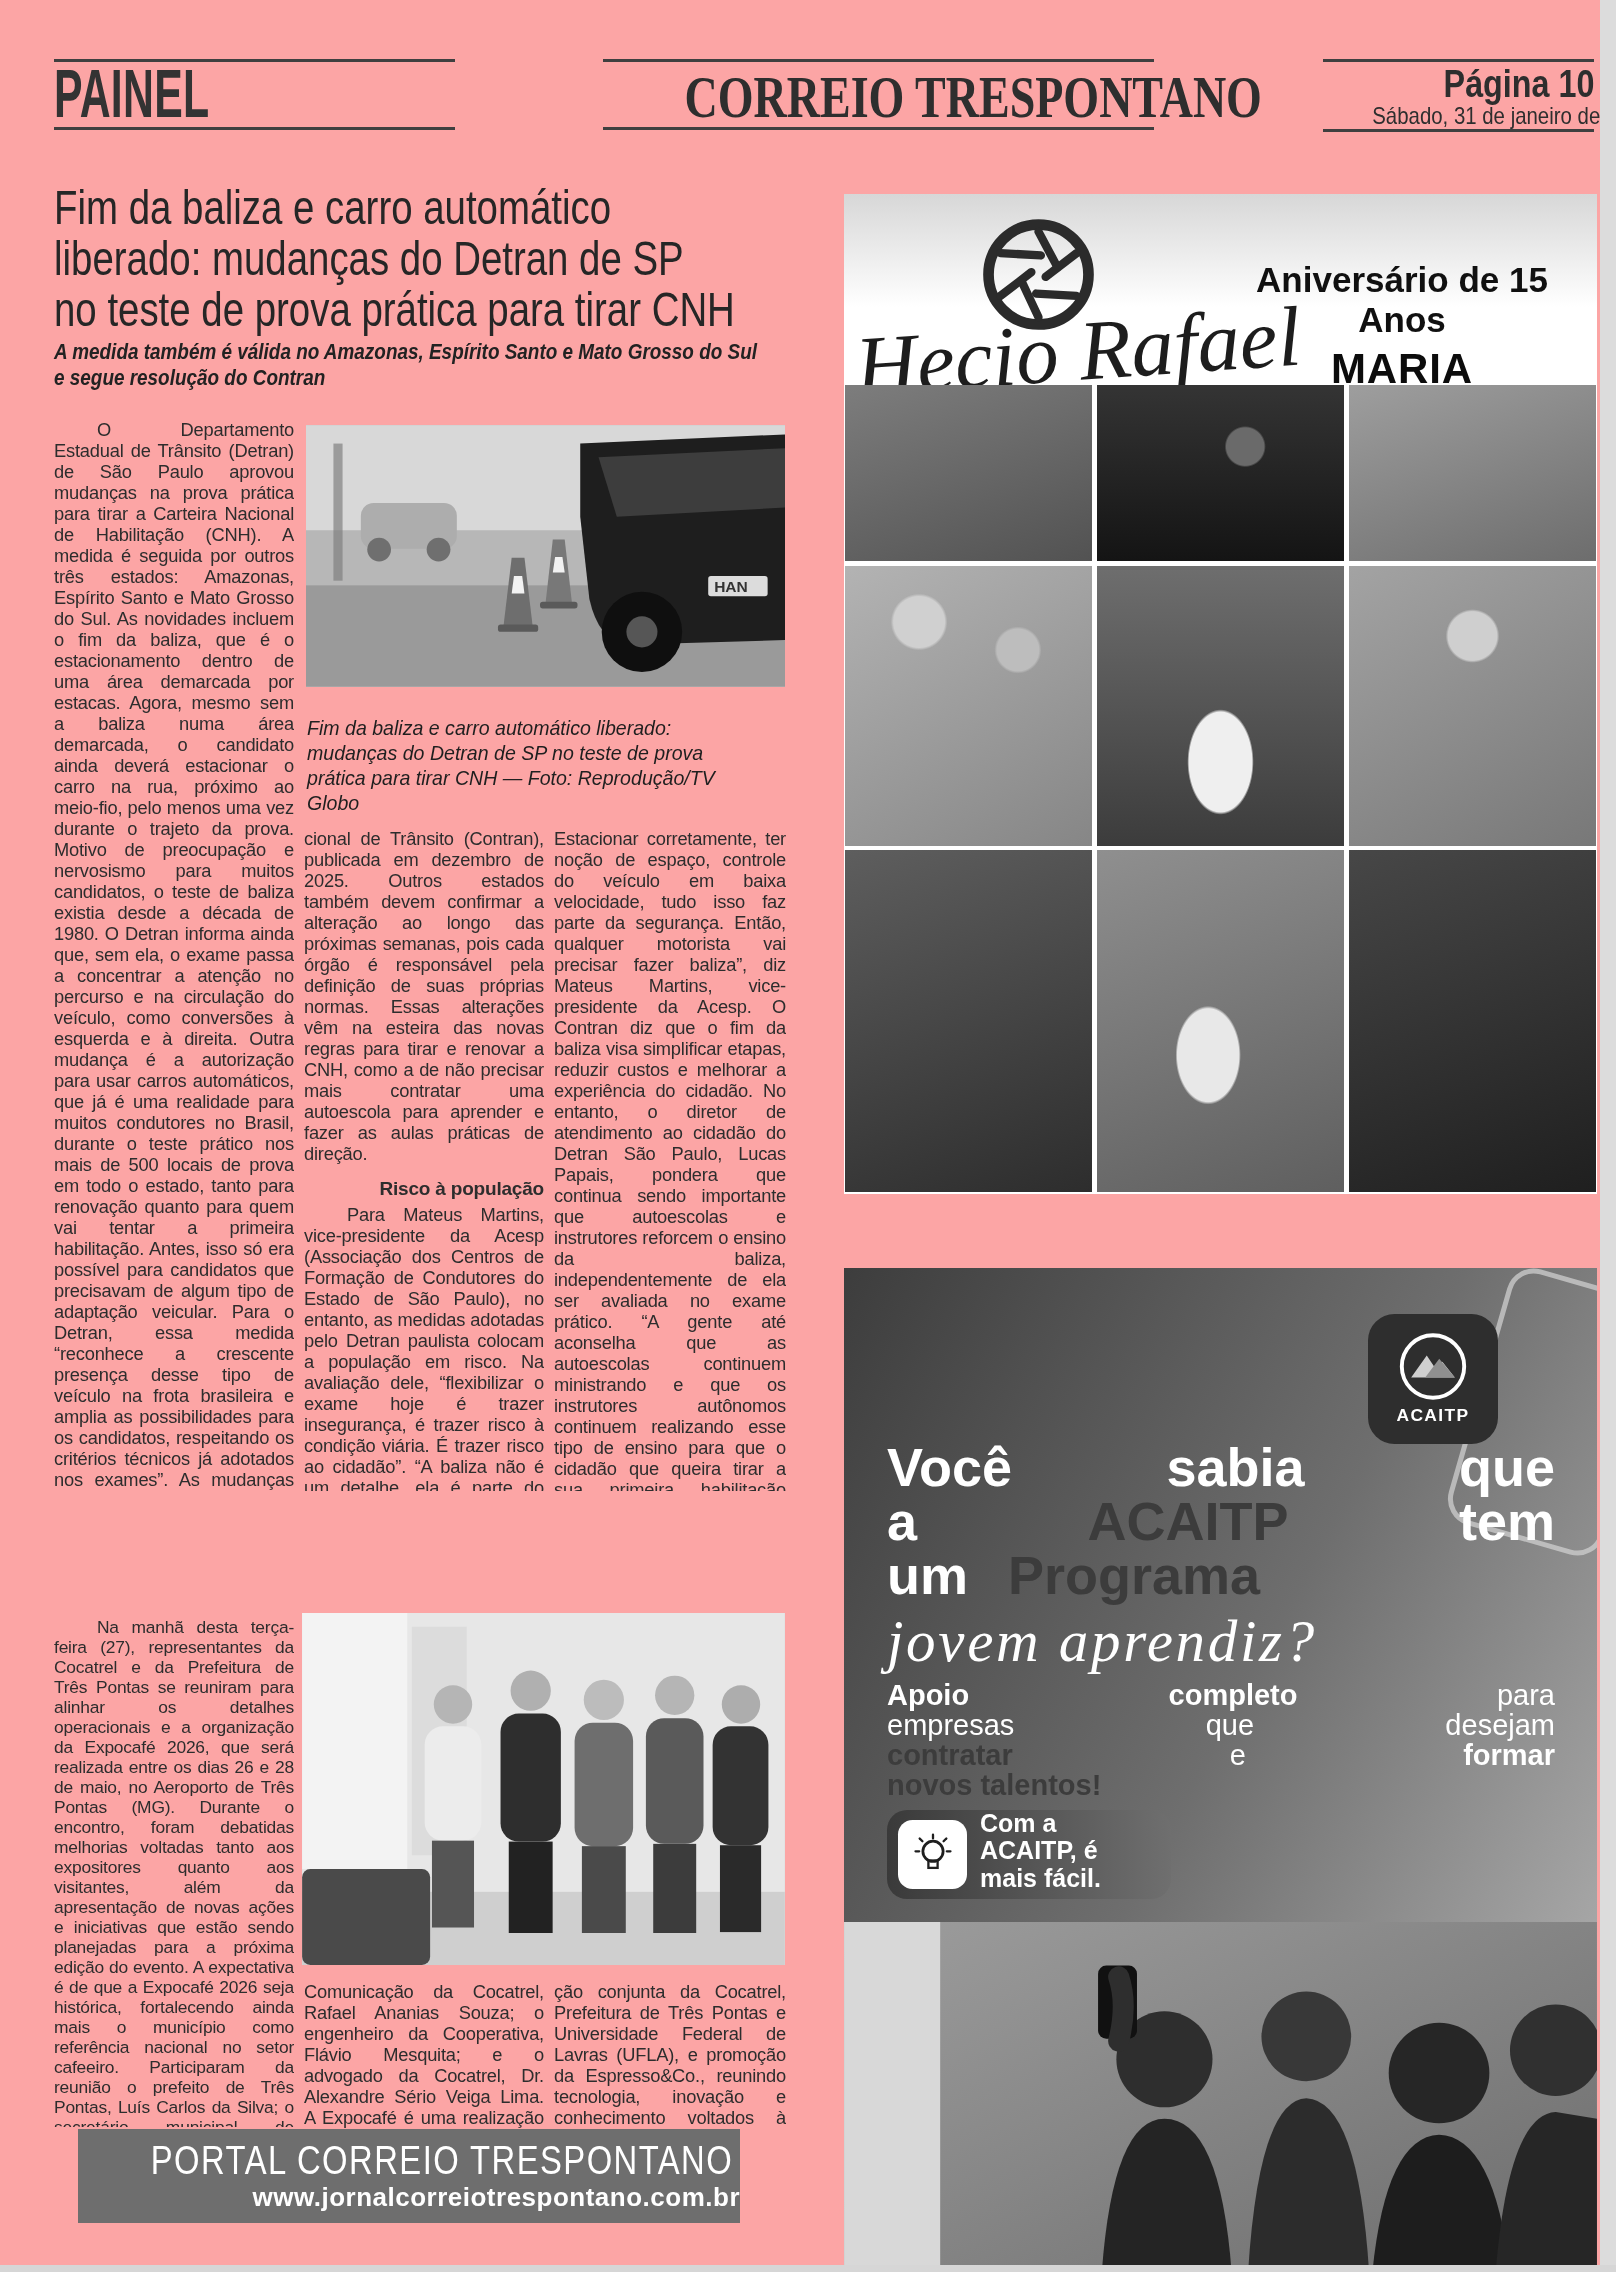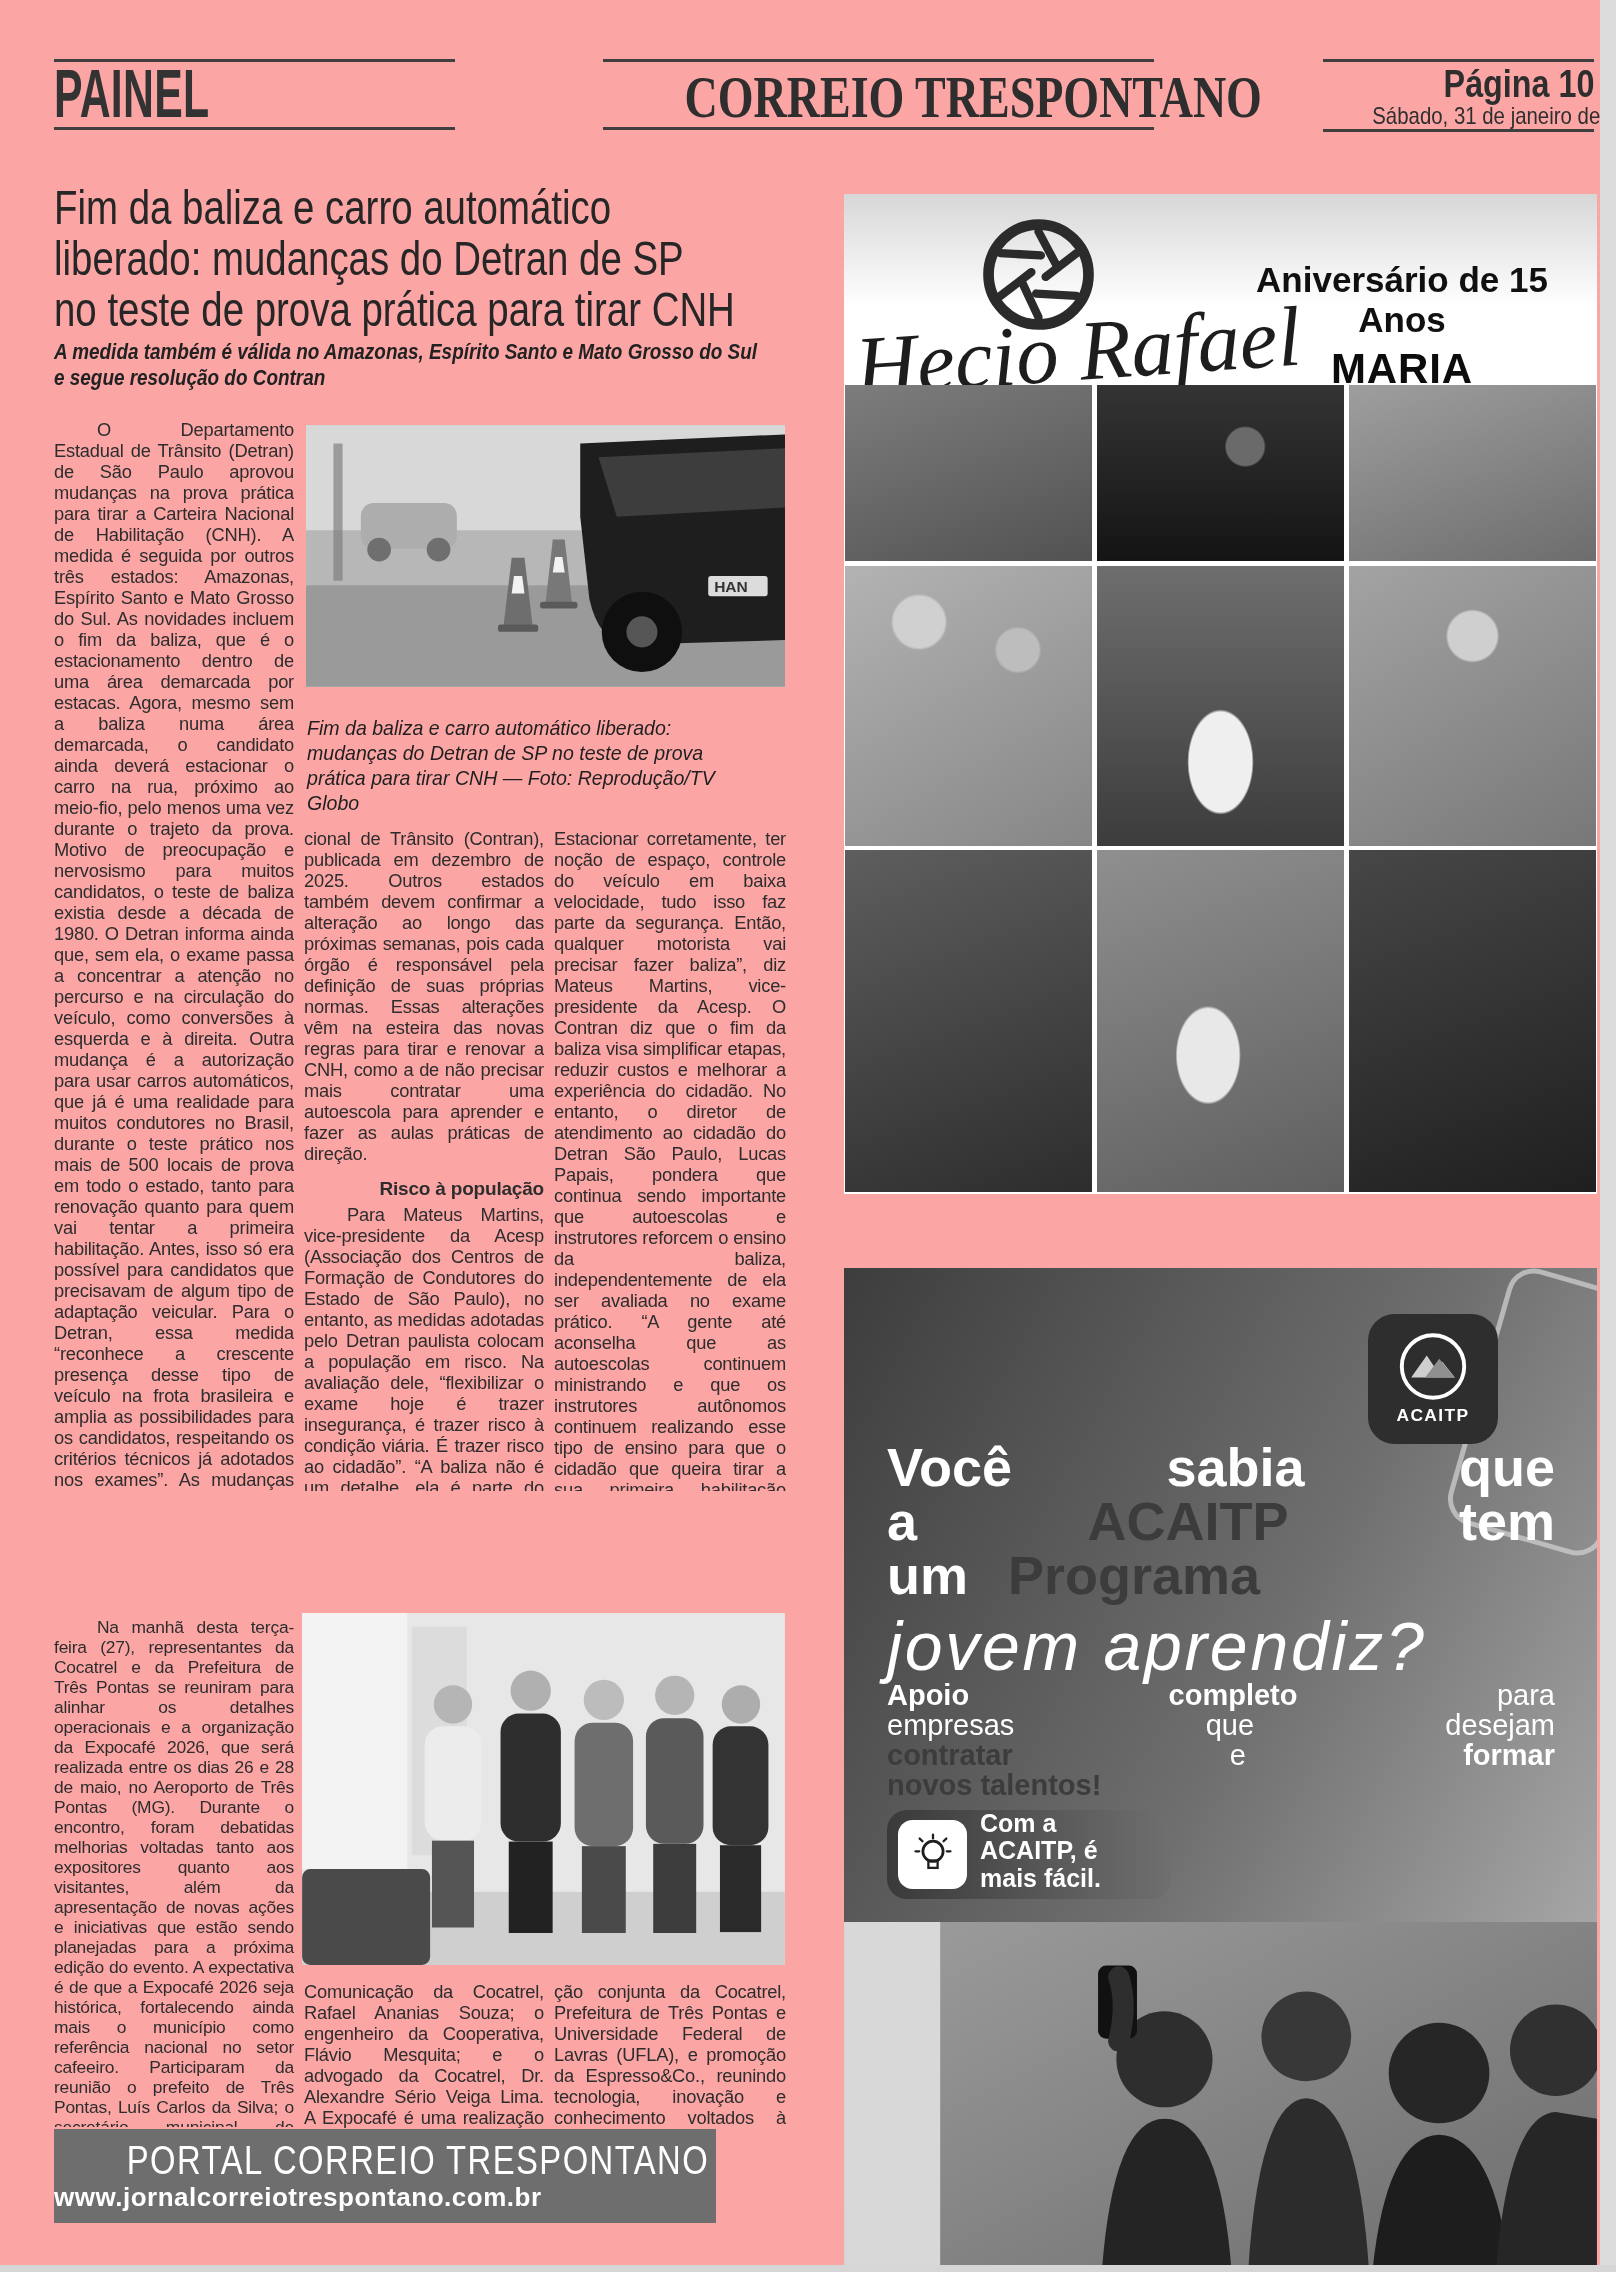--- a/index.html
+++ b/index.html
@@ -22,21 +22,21 @@
 
   .body-text{font-size:18.3px;line-height:21px;letter-spacing:-0.2px;text-align:justify;color:#2d2d2d;}
   .body-text2{font-size:17.4px;line-height:20px;letter-spacing:-0.2px;text-align:justify;color:#2d2d2d;}
   .indent{text-indent:43px;}
   .col-subhead{font-size:19px;font-weight:700;margin:13.7px 0 5.5px 0;text-align:right;}
 
   .caption{font-size:20.6px;line-height:25px;font-style:italic;color:#1f1f1f;
            transform:scaleX(0.95);transform-origin:0 0;width:435px;}
 
   .photo-frame{background:#c9c9c9;overflow:hidden;}
-  .footer-box{background:#6e6e6e;color:#fff;text-align:left;}
+  .footer-box{background:#6e6e6e;color:#fff;text-align:right;margin-left:24px;}
   .footer-title{font-size:41px;line-height:46px;letter-spacing:1.8px;margin-top:8.2px;}
   .footer-url{font-size:26px;line-height:29px;font-weight:700;letter-spacing:0.5px;}
 
   
   .ad1{background:#fff;overflow:hidden;}
   .ad1-topfade{position:absolute;left:0;top:0;width:100%;height:133px;
                background:linear-gradient(180deg,#d7d7d7, #ffffff 85%);}
   .logo-script{font-family:"Liberation Serif",serif;font-style:italic;font-size:85px;color:#1d1d1d;
                transform:rotate(-4deg);white-space:nowrap;}
   .logo-sub{font-size:25px;letter-spacing:13.7px;color:#3a3a3a;}
@@ -45,21 +45,21 @@
   .collage{display:grid;grid-template-columns:1fr 1fr 1fr;grid-template-rows:176px 280px 342px;
            gap:4.6px;background:#fff;}
   .tile{width:100%;height:100%;}
 
   
   .ad2{background:linear-gradient(118deg,#3d3d3d 0%,#6e6e6e 48%,#bdbdbd 100%);overflow:hidden;}
   .acaitp-h{font-size:54px;line-height:54px;font-weight:700;color:#fff;width:668px;}
   .jl{text-align:justify;text-align-last:justify;}
   .flexline{display:flex;justify-content:space-between;align-items:baseline;}
   .dark{color:#3c3c3c;}
-  .script-line{font-family:Liberation Sans, sans-serif;font-style:italic;font-size:68px;color:#fff;
+  .script-line{font-family:Liberation Serif, serif;font-style:italic;font-size:59px;color:#fff;
                letter-spacing:2.7px;white-space:nowrap;}
   .acaitp-body{font-size:29px;line-height:30px;font-weight:400;color:#fff;width:668px;}
   .acaitp-body .b{font-weight:700;}
   .pill{background:linear-gradient(90deg,#3a3a3a,#6f6f6f);border-radius:20px;display:flex;align-items:flex-start;}
   .bulb-box{width:69px;height:69px;background:#fff;border-radius:14.6px;margin:10px 13px 10px 11px;
             display:flex;align-items:center;justify-content:center;flex:0 0 auto;}
   .pill-text{font-size:25px;line-height:27.4px;font-weight:700;color:#fff;}
   .badge{background:#2e2e2e;border-radius:26.5px;display:flex;flex-direction:column;
          align-items:center;justify-content:center;}
   .badge-label{color:#fff;font-size:17.4px;font-weight:700;letter-spacing:1.4px;margin-top:4.6px;}

